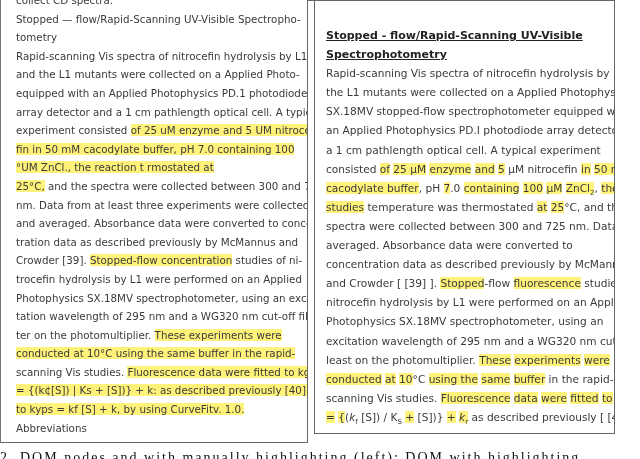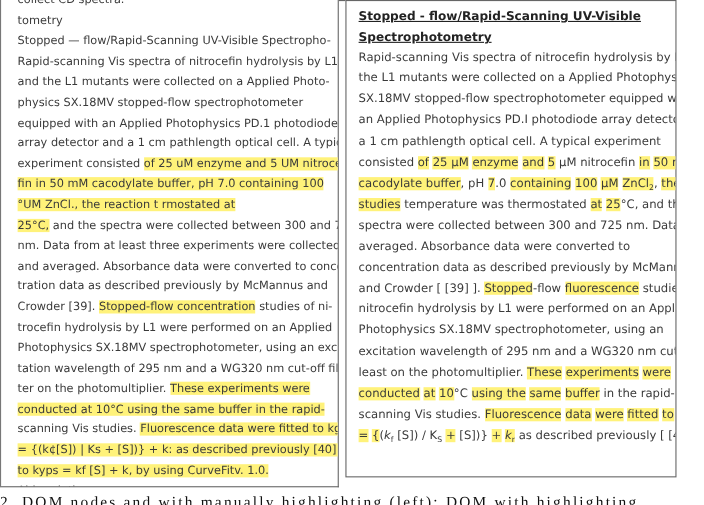--- a/index.html
+++ b/index.html
@@ -14,21 +14,21 @@
   #left {
     left:0; top:0; width:308px; height:443px;
     border-right:1.5px solid #666; border-bottom:1.5px solid #666;
     border-left:1px solid #777;
     padding:0 8px 0 15px; overflow:hidden;
   }
   #left .topcut { margin-top:-9px; }
   #right {
     left:314px; top:0; width:301px; height:434px;
     border:1.5px solid #666; border-top:1px solid #666;
-    padding:4px 4px 0 11px; overflow:hidden;
+    padding:25px 4px 0 11px; overflow:hidden;
     font-size:10.6px; line-height:19.1px;
   }
   .hl { background:#fff27a; }
   .title-right { font-weight:bold; text-decoration:underline; color:#222; font-size:11px; }
   .line { white-space:nowrap; display:block; }
   sub { font-size:7px; line-height:0; }
   .ital { font-style:italic; }
   #caption {
     position:absolute; left:0; top:450px; width:640px; height:20px;
     font-family:"Liberation Serif", serif; font-size:14px; color:#111;
@@ -37,25 +37,24 @@
   .topline { position:absolute; left:304px; top:0; width:12px; height:1px; }
 </style>
 </head>
 <body>
 
 <div class="topline" style="background:#666;"></div>
 
 <div id="left" class="panel">
   <div class="topcut">
     <span class="line">collect CD spectra.</span>
+    <span class="line">Stopped — flow/Rapid-Scanning UV-Visible Spectropho-</span>
     <span class="line">tometry</span>
-    <span class="line">Stopped — flow/Rapid-Scanning UV-Visible Spectropho-</span>
     <span class="line">Rapid-scanning Vis spectra of nitrocefin hydrolysis by L1</span>
     <span class="line">and the L1 mutants were collected on a Applied Photo-</span>
-    <span class="line">physics SX.18MV  stopped-flow spectrophotometer</span>
     <span class="line">equipped with an Applied Photophysics PD.1 photodiode</span>
     <span class="line">array detector and a 1 cm pathlength optical cell. A typical</span>
     <span class="line"><span>experiment consisted </span><span class="hl">of 25 uM enzyme and 5 UM nitroce-</span></span>
     <span class="line"><span class="hl">fin in 50 mM cacodylate buffer, pH 7.0 containing 100</span></span>
     <span class="line"><span class="hl">°UM ZnCl., the reaction t rmostated at</span></span>
     <span class="line"><span class="hl" style="background:#fff27a;">25°C,</span><span> and the spectra were collected between 300 and 725</span></span>
     <span class="line">nm. Data from at least three experiments were collected</span>
     <span class="line">and averaged. Absorbance data were converted to concen-</span>
     <span class="line">tration data as described previously by McMannus and</span>
     <span class="line"><span>Crowder [39]. </span><span class="hl">Stopped-flow concentration</span><span> studies of ni-</span></span>

